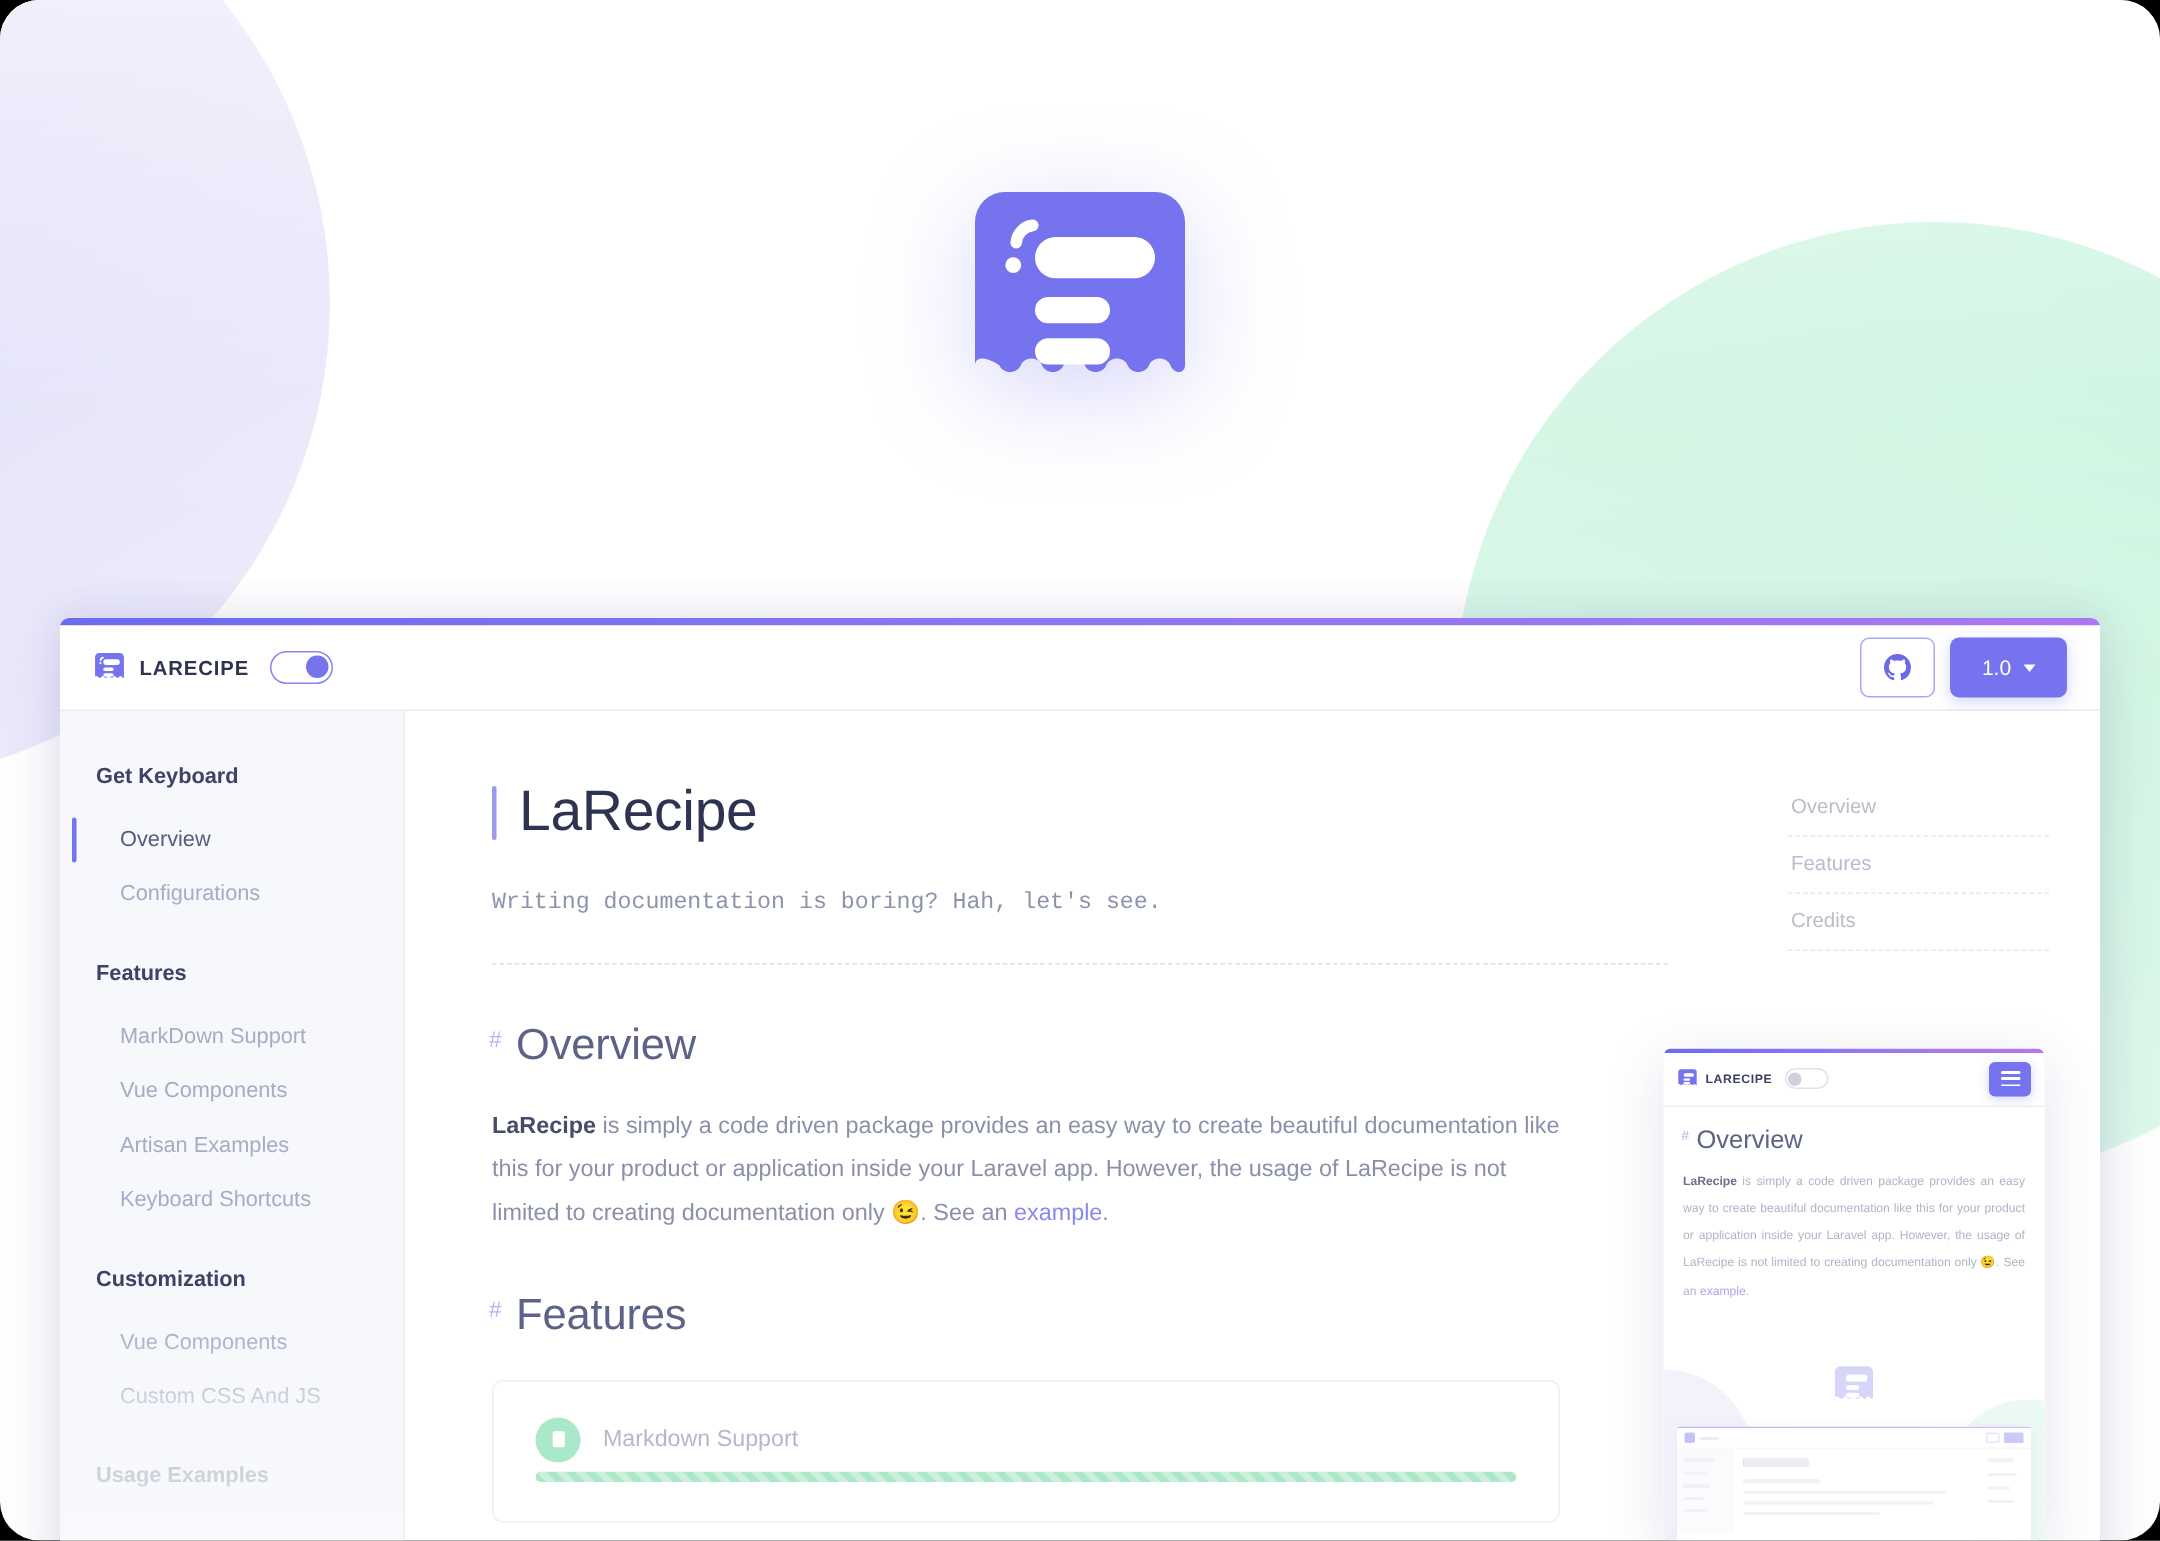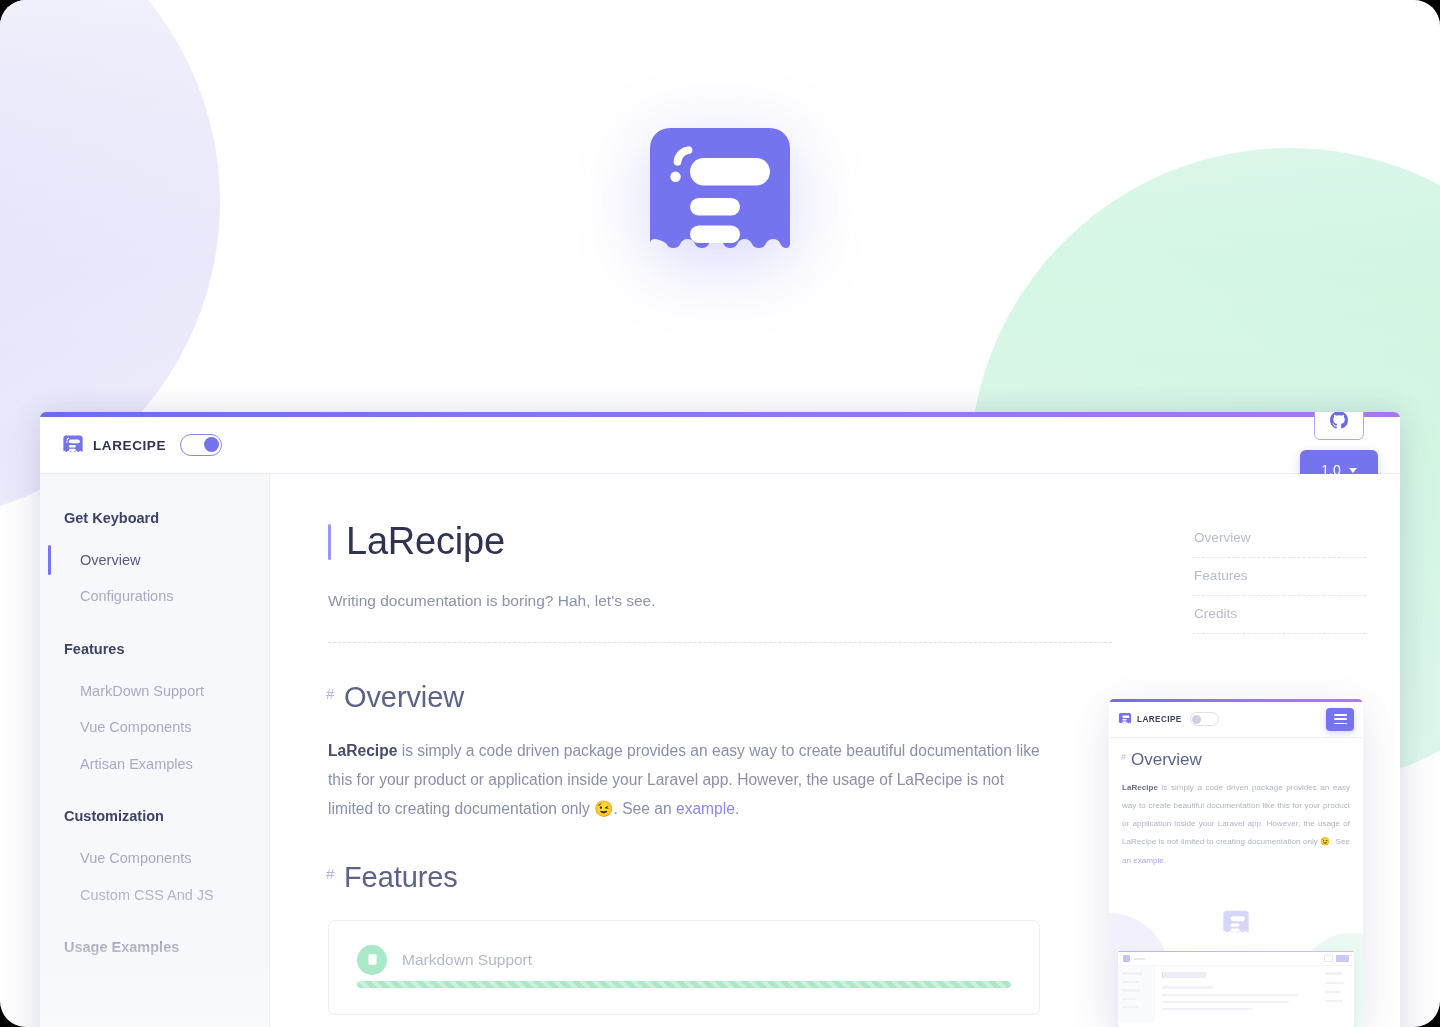--- a/index.html
+++ b/index.html
@@ -106,21 +106,21 @@
     position: relative;
     cursor: pointer;
   }
   .toggle .knob {
     position: absolute;
     top: 2.4px; right: 2.4px;
     width: 15px; height: 15px;
     border-radius: 50%;
     background: #7573ee;
   }
-  .header-right { margin-left: auto; display: flex; align-items: center; gap: 10px; flex-direction: column; }
+  .header-right { margin-left: auto; display: flex; align-items: center; gap: 10px; }
   .gh-btn {
     width: 50px; height: 40px;
     border: 1.3px solid #aaa8f3;
     border-radius: 6px;
     background: #fff;
     display: flex; align-items: center; justify-content: center;
     cursor: pointer;
   }
   .gh-btn svg { width: 18px; height: 18px; fill: #6b69e4; }
   .ver-btn {
@@ -211,20 +211,21 @@
     position: absolute;
     left: 0; top: 4px; bottom: 4px;
     width: 3px;
     background: #9a98f0;
     border-radius: 2px;
   }
   .doc-sub {
     margin-top: 28px;
     font-size: 15.5px;
     color: #8e93ad;
+    font-family: Liberation Mono, monospace;
   }
   .dashed-rule {
     margin-top: 32px;
     border-top: 1.3px dashed #dcdde8;
   }
   .h2 {
     margin-top: 38px;
     font-size: 29px;
     font-weight: normal;
     color: #5d6386;
@@ -477,20 +478,21 @@
 
       <nav class="sidebar">
         <div class="sb-group">Get Keyboard</div>
         <div class="sb-item active">Overview</div>
         <div class="sb-item">Configurations</div>
 
         <div class="sb-group spaced">Features</div>
         <div class="sb-item">MarkDown Support</div>
         <div class="sb-item">Vue Components</div>
         <div class="sb-item">Artisan Examples</div>
+        <div class="sb-item">Keyboard Shortcuts</div>
 
         <div class="sb-group spaced">Customization</div>
         <div class="sb-item">Vue Components</div>
         <div class="sb-item">Custom CSS And JS</div>
 
         <div class="sb-group spaced">Usage Examples</div>
 
         <div class="sb-fade"></div>
       </nav>
 

